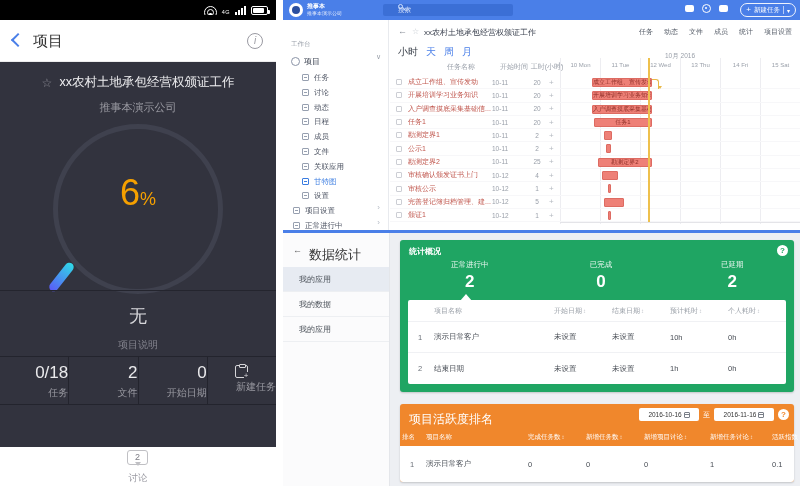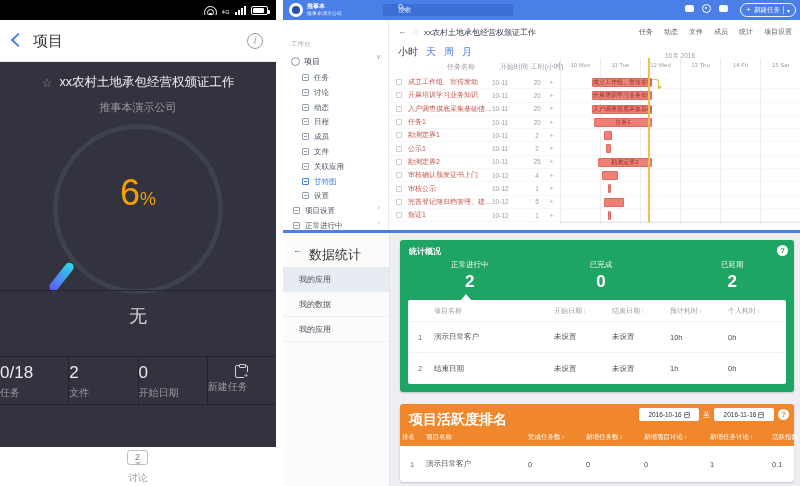--- a/index.html
+++ b/index.html
@@ -38,21 +38,21 @@
 .p-seg{position:absolute;left:57px;top:198px;width:9px;height:34px;border-radius:5px;background:linear-gradient(180deg,#2fd9e7,#5b5bf7);transform:rotate(38deg)}
 .p-pct{position:absolute;top:110px;width:100%;text-align:center;color:#f5a000}
 .p-pct .big{font-size:36px}
 .p-pct .sm{font-size:18px}
 .p-used{position:absolute;top:158px;width:100%;text-align:center;font-size:11px;color:#f5a000}
 .p-dates{position:absolute;top:198px;width:100%;text-align:center;font-size:11px;color:#84848e;letter-spacing:.5px}
 .p-div{position:absolute;left:0;top:228px;width:100%;height:1px;background:#24252e}
 .p-none{position:absolute;top:242px;width:100%;text-align:center;font-size:18px;color:#d6d6da}
 .p-desc{position:absolute;top:276px;width:100%;text-align:center;font-size:10px;color:#84848e}
 .p-stats{position:absolute;left:0;top:294px;width:100%;height:49px;display:flex;border-top:1px solid #23242d;border-bottom:1px solid #23242d}
-.pstat{flex:1;text-align:left;border-right:1px solid #23242d;padding-top:5px}
+.pstat{flex:1;text-align:right;border-right:1px solid #23242d;padding-top:5px}
 .pstat:last-child{border-right:none}
 .pstat-v{font-size:17px;color:#eaeaec;line-height:22px}
 .pstat-l{font-size:10px;color:#9a9aa2;margin-top:2px}
 .clip-icon{position:relative;width:13px;height:13px;margin:3px auto 2px;border:1.2px solid #d5d5d8;border-radius:2px}
 .clip-icon:before{content:"";position:absolute;left:3px;top:-2.5px;width:5px;height:2.5px;background:#32333e;border:1.2px solid #d5d5d8;border-radius:1px}
 .clip-icon:after{content:"+";position:absolute;right:-1px;bottom:-3px;color:#d5d5d8;font-size:8px;line-height:8px;background:#32333e}
 .p-foot{position:absolute;left:0;top:447px;width:276px;height:39px;background:#fff}
 .p-badge{position:absolute;left:127px;top:3px;width:21px;height:15px;border:1px solid #c0c0c4;border-radius:3px;text-align:center;font-size:9px;line-height:13px;color:#7c7c84}
 .p-badge:after{content:"";position:absolute;left:7px;bottom:-5px;border:3px solid transparent;border-top:4px solid #c0c0c4}
 .p-disc{position:absolute;top:25px;width:100%;text-align:center;font-size:9.5px;color:#9a9aa2}
@@ -150,21 +150,21 @@
 .ov-table{position:absolute;left:8px;top:60px;width:378px;height:84px;background:#fff;border-radius:2px}
 .ov-grid{display:grid;grid-template-columns:24px 122px 58px 58px 58px auto;align-items:center}
 #ov-head{height:22px;border-bottom:1px solid #f0f1f4}
 #ov-head .hc{font-size:7px;color:#9aa0a8}
 .caret{font-size:6px;color:#c0c4ca;margin-left:1px}
 .ovrow{height:31px;border-bottom:1px solid #f0f1f4}
 .ovrow:last-child{border-bottom:none}
 .ovrow .rc{font-size:7.5px;color:#474c54;white-space:nowrap;overflow:hidden}
 .ovrow .rc.idx{text-align:center;color:#6a7078}
 .card-orange{position:relative;width:100%;height:78px;background:#f0872c;border-radius:3px;margin-top:12px;box-shadow:0 1px 2px rgba(0,0,0,.18)}
-.co-title{position:absolute;left:9px;top:7px;font-size:14px;font-weight:bold;color:#fff}
+.co-title{position:absolute;left:9px;top:7px;font-size:12px;font-weight:normal;color:#fff}
 .co-controls{position:absolute;right:5px;top:4px;display:flex;align-items:center;gap:4px}
 .datechip{width:60px;height:13px;background:#fff;border-radius:2px;display:flex;align-items:center;justify-content:center;gap:2px;cursor:pointer}
 .datechip .dtxt{font-size:6.5px;color:#333}
 .cal-ic{width:6px;height:6px;border:1px solid #7a7f88;border-radius:1px;position:relative}
 .cal-ic:after{content:"";position:absolute;left:0;top:1px;width:4px;height:1px;background:#7a7f88}
 .co-to{font-size:7px;color:#fff}
 .co-help{position:static;width:11px;height:11px;background:#fff;border-radius:50%;text-align:center;line-height:11px;font-size:8px;font-weight:bold;color:#f0872c}
 .rk-grid{display:grid;grid-template-columns:24px 104px 58px 58px 66px 62px auto;align-items:center}
 #rk-head{position:absolute;left:0;top:24px;width:100%;height:18px}
 #rk-head .hc{font-size:6.5px;color:#fff;white-space:nowrap}
@@ -211,20 +211,21 @@
       <div class="p-titlerow">
         <span class="p-star">☆</span>
         <span class="p-title">xx农村土地承包经营权颁证工作</span>
       </div>
       <div class="p-company">推事本演示公司</div>
       <div class="p-ring"></div>
       <div class="p-seg"></div>
       <div class="p-pct"><span class="big">6</span><span class="sm">%</span></div>
       <div class="p-div"></div>
       <div class="p-none">无</div>
+      <div class="p-desc">项目说明</div>
       <div class="p-stats" id="phone-stats">
         <div class="pstat">
             <div class="pstat-v">0/18</div>
             <div class="pstat-l">任务</div>
           </div>
           <div class="pstat">
             <div class="pstat-v">2</div>
             <div class="pstat-l">文件</div>
           </div>
           <div class="pstat">

